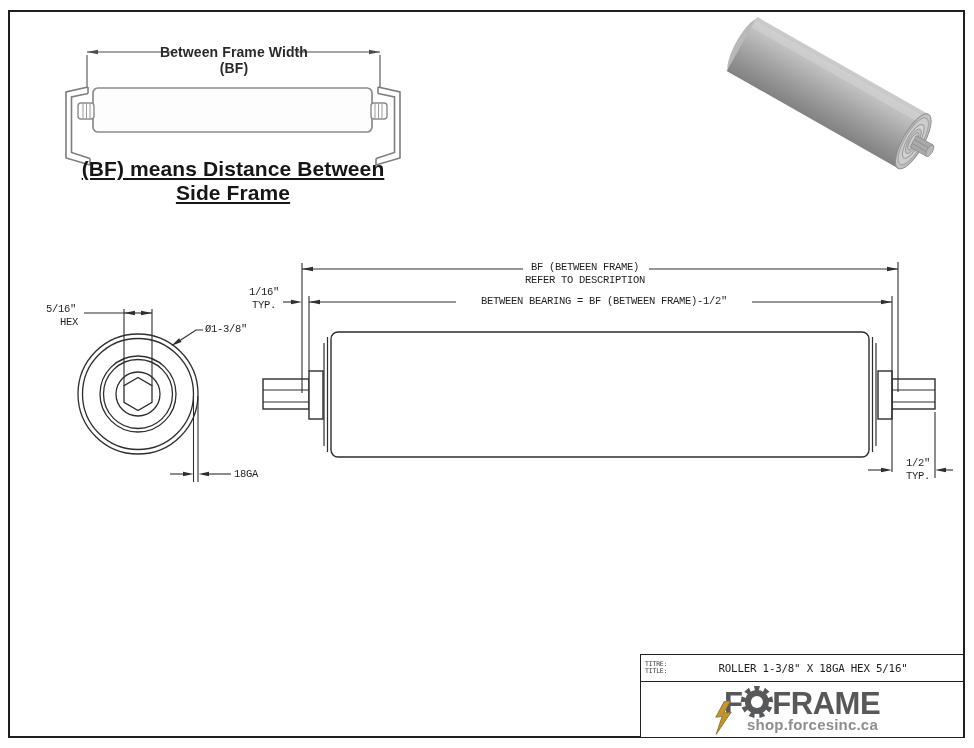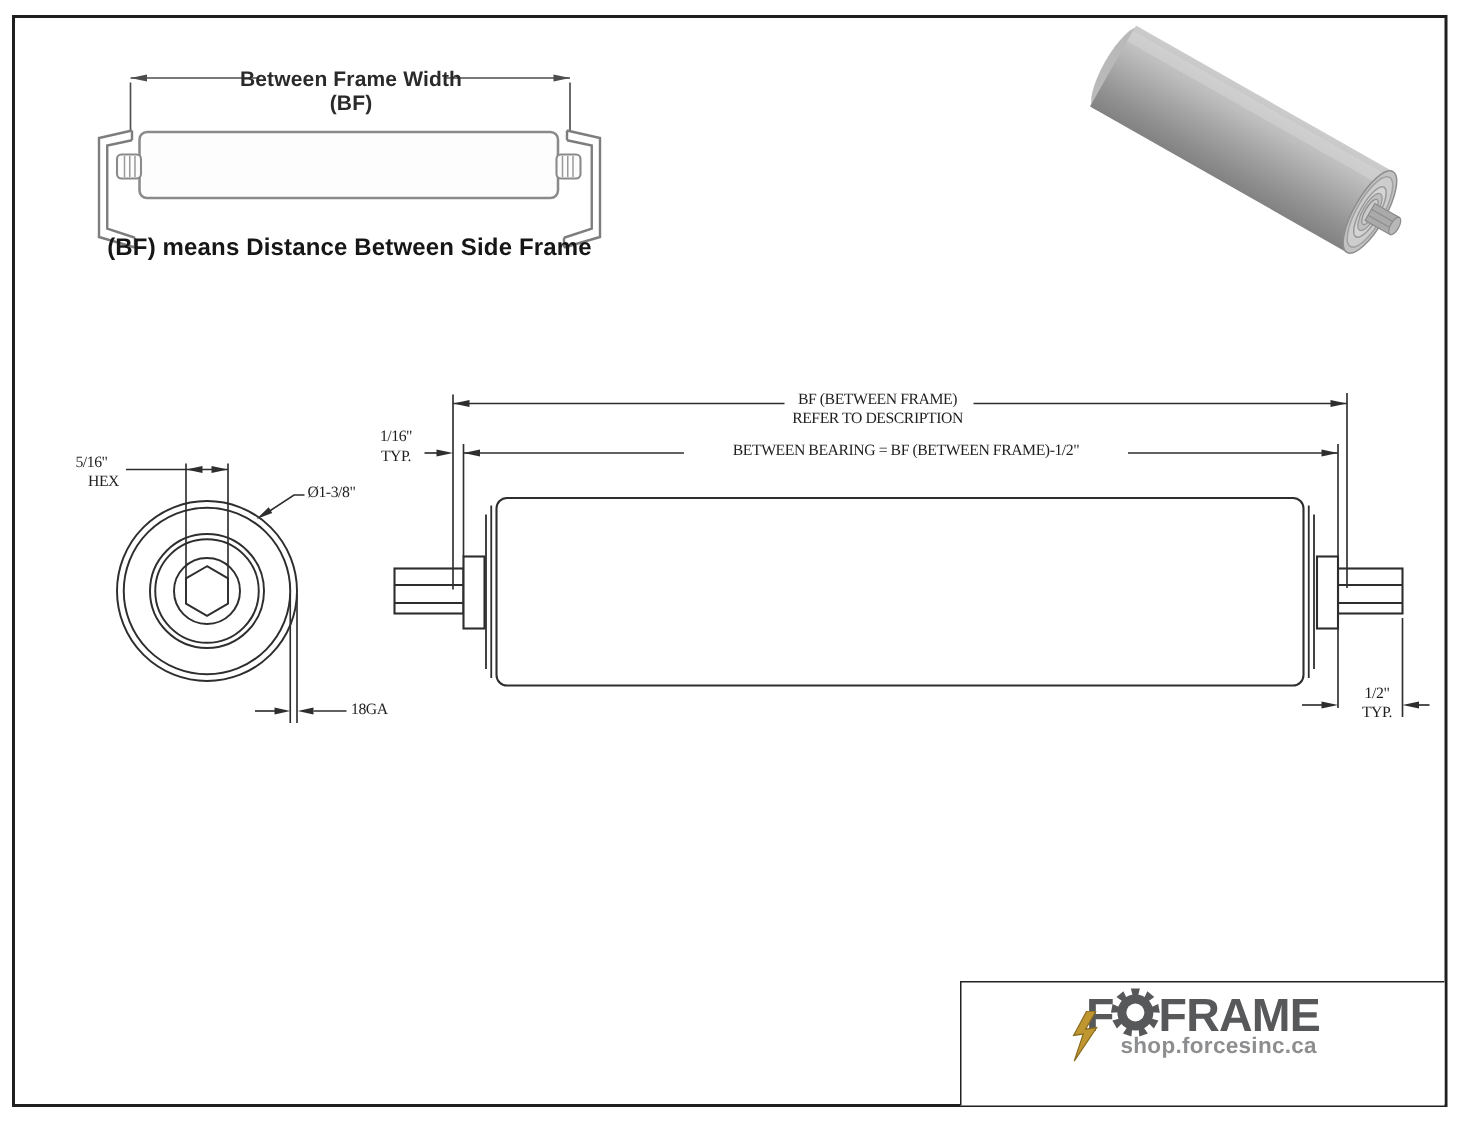--- a/index.html
+++ b/index.html
@@ -5,28 +5,28 @@
   html,body{margin:0;padding:0;}
   body{
     width:974px;height:748px;position:relative;background:#ffffff;
     font-family:"Liberation Sans",sans-serif;overflow:hidden;
   }
   .abs{position:absolute;}
   
   #page-border{left:8px;top:10px;width:953px;height:724px;border:2px solid #1f1f1f;}
   
   .cad{
-    font-family:Liberation Serif, serif;
+    font-family:Liberation Mono, monospace;
     font-size:10.5px;line-height:12px;color:#1f1f1f;white-space:nowrap;
     letter-spacing:-0.3px;
   }
   .center{text-align:center;}
   
   #inset-dim-label{font-weight:bold;font-size:14px;color:#2a2a2a;letter-spacing:0.1px;}
-  #inset-caption{font-weight:bold;font-size:16px;color:#161616;letter-spacing:0.1px;}
+  #inset-caption{font-weight:bold;font-size:21px;color:#161616;letter-spacing:0.1px;text-decoration:underline;}
   
   #title-block{left:640px;top:654px;width:322px;height:82px;border-left:1.6px solid #222;border-top:1.6px solid #222;background:#fff;}
   #tb-row1{height:26px;border-bottom:1.6px solid #222;display:flex;align-items:center;}
   #tb-labels{width:58px;padding-left:4px;font-family:"DejaVu Sans Mono","Liberation Mono",monospace;font-size:6.5px;line-height:7.5px;color:#3c3c3c;letter-spacing:-0.2px;}
   #tb-title{flex:1;text-align:center;font-family:"DejaVu Sans Mono","Liberation Mono",monospace;font-size:10.8px;letter-spacing:-0.2px;color:#1d1d1d;padding-right:40px;white-space:nowrap;}
   #tb-row2{position:relative;height:54px;}
   #logo{position:absolute;left:50%;top:3px;transform:translateX(-50%);display:flex;align-items:center;}
   .logo-letter{font-weight:bold;font-size:31px;line-height:31px;color:#57585a;letter-spacing:-0.5px;}
   #logo-gear{margin:0 -2px 2px -2px;}
   #logo-bolt{position:absolute;left:-12px;top:16px;}
@@ -189,20 +189,27 @@
 <div class="abs cad center" style="left:241px;top:286px;width:46px;">1/16"</div>
 <div class="abs cad center" style="left:241px;top:299px;width:46px;">TYP.</div>
 <div class="abs cad center" style="left:898px;top:457px;width:40px;">1/2"</div>
 <div class="abs cad center" style="left:898px;top:470px;width:40px;">TYP.</div>
 <div class="abs cad center" style="left:38px;top:303px;width:46px;">5/16"</div>
 <div class="abs cad center" style="left:46px;top:315.5px;width:46px;">HEX</div>
 <div class="abs cad" style="left:205px;top:323px;">Ø1-3/8"</div>
 <div class="abs cad" style="left:234px;top:468px;">18GA</div>
 
 <div class="abs" id="title-block">
+  <div id="tb-row1">
+    <div id="tb-labels">
+      <div>TITRE:</div>
+      <div>TITLE:</div>
+    </div>
+    <div id="tb-title">ROLLER 1-3/8" X 18GA HEX 5/16"</div>
+  </div>
   <div id="tb-row2">
     <div id="logo">
       <svg id="logo-bolt" width="26" height="34" viewBox="0 0 26 34">
         <polygon points="15,0 4,15 10.5,15 2,32 20,12 12.5,12 21,1" fill="#bf9630" stroke="#8a6c20" stroke-width="0.8" transform="rotate(-8 13 17)"></polygon>
       </svg>
       <span class="logo-letter">F</span>
       <svg id="logo-gear" width="34" height="34" viewBox="0 0 34 34">
         <g fill="#57585a">
           <g id="teeth">
             <polygon points="14,1 20,1 18.6,6.5 15.4,6.5" transform="rotate(0 17 17)"></polygon>

